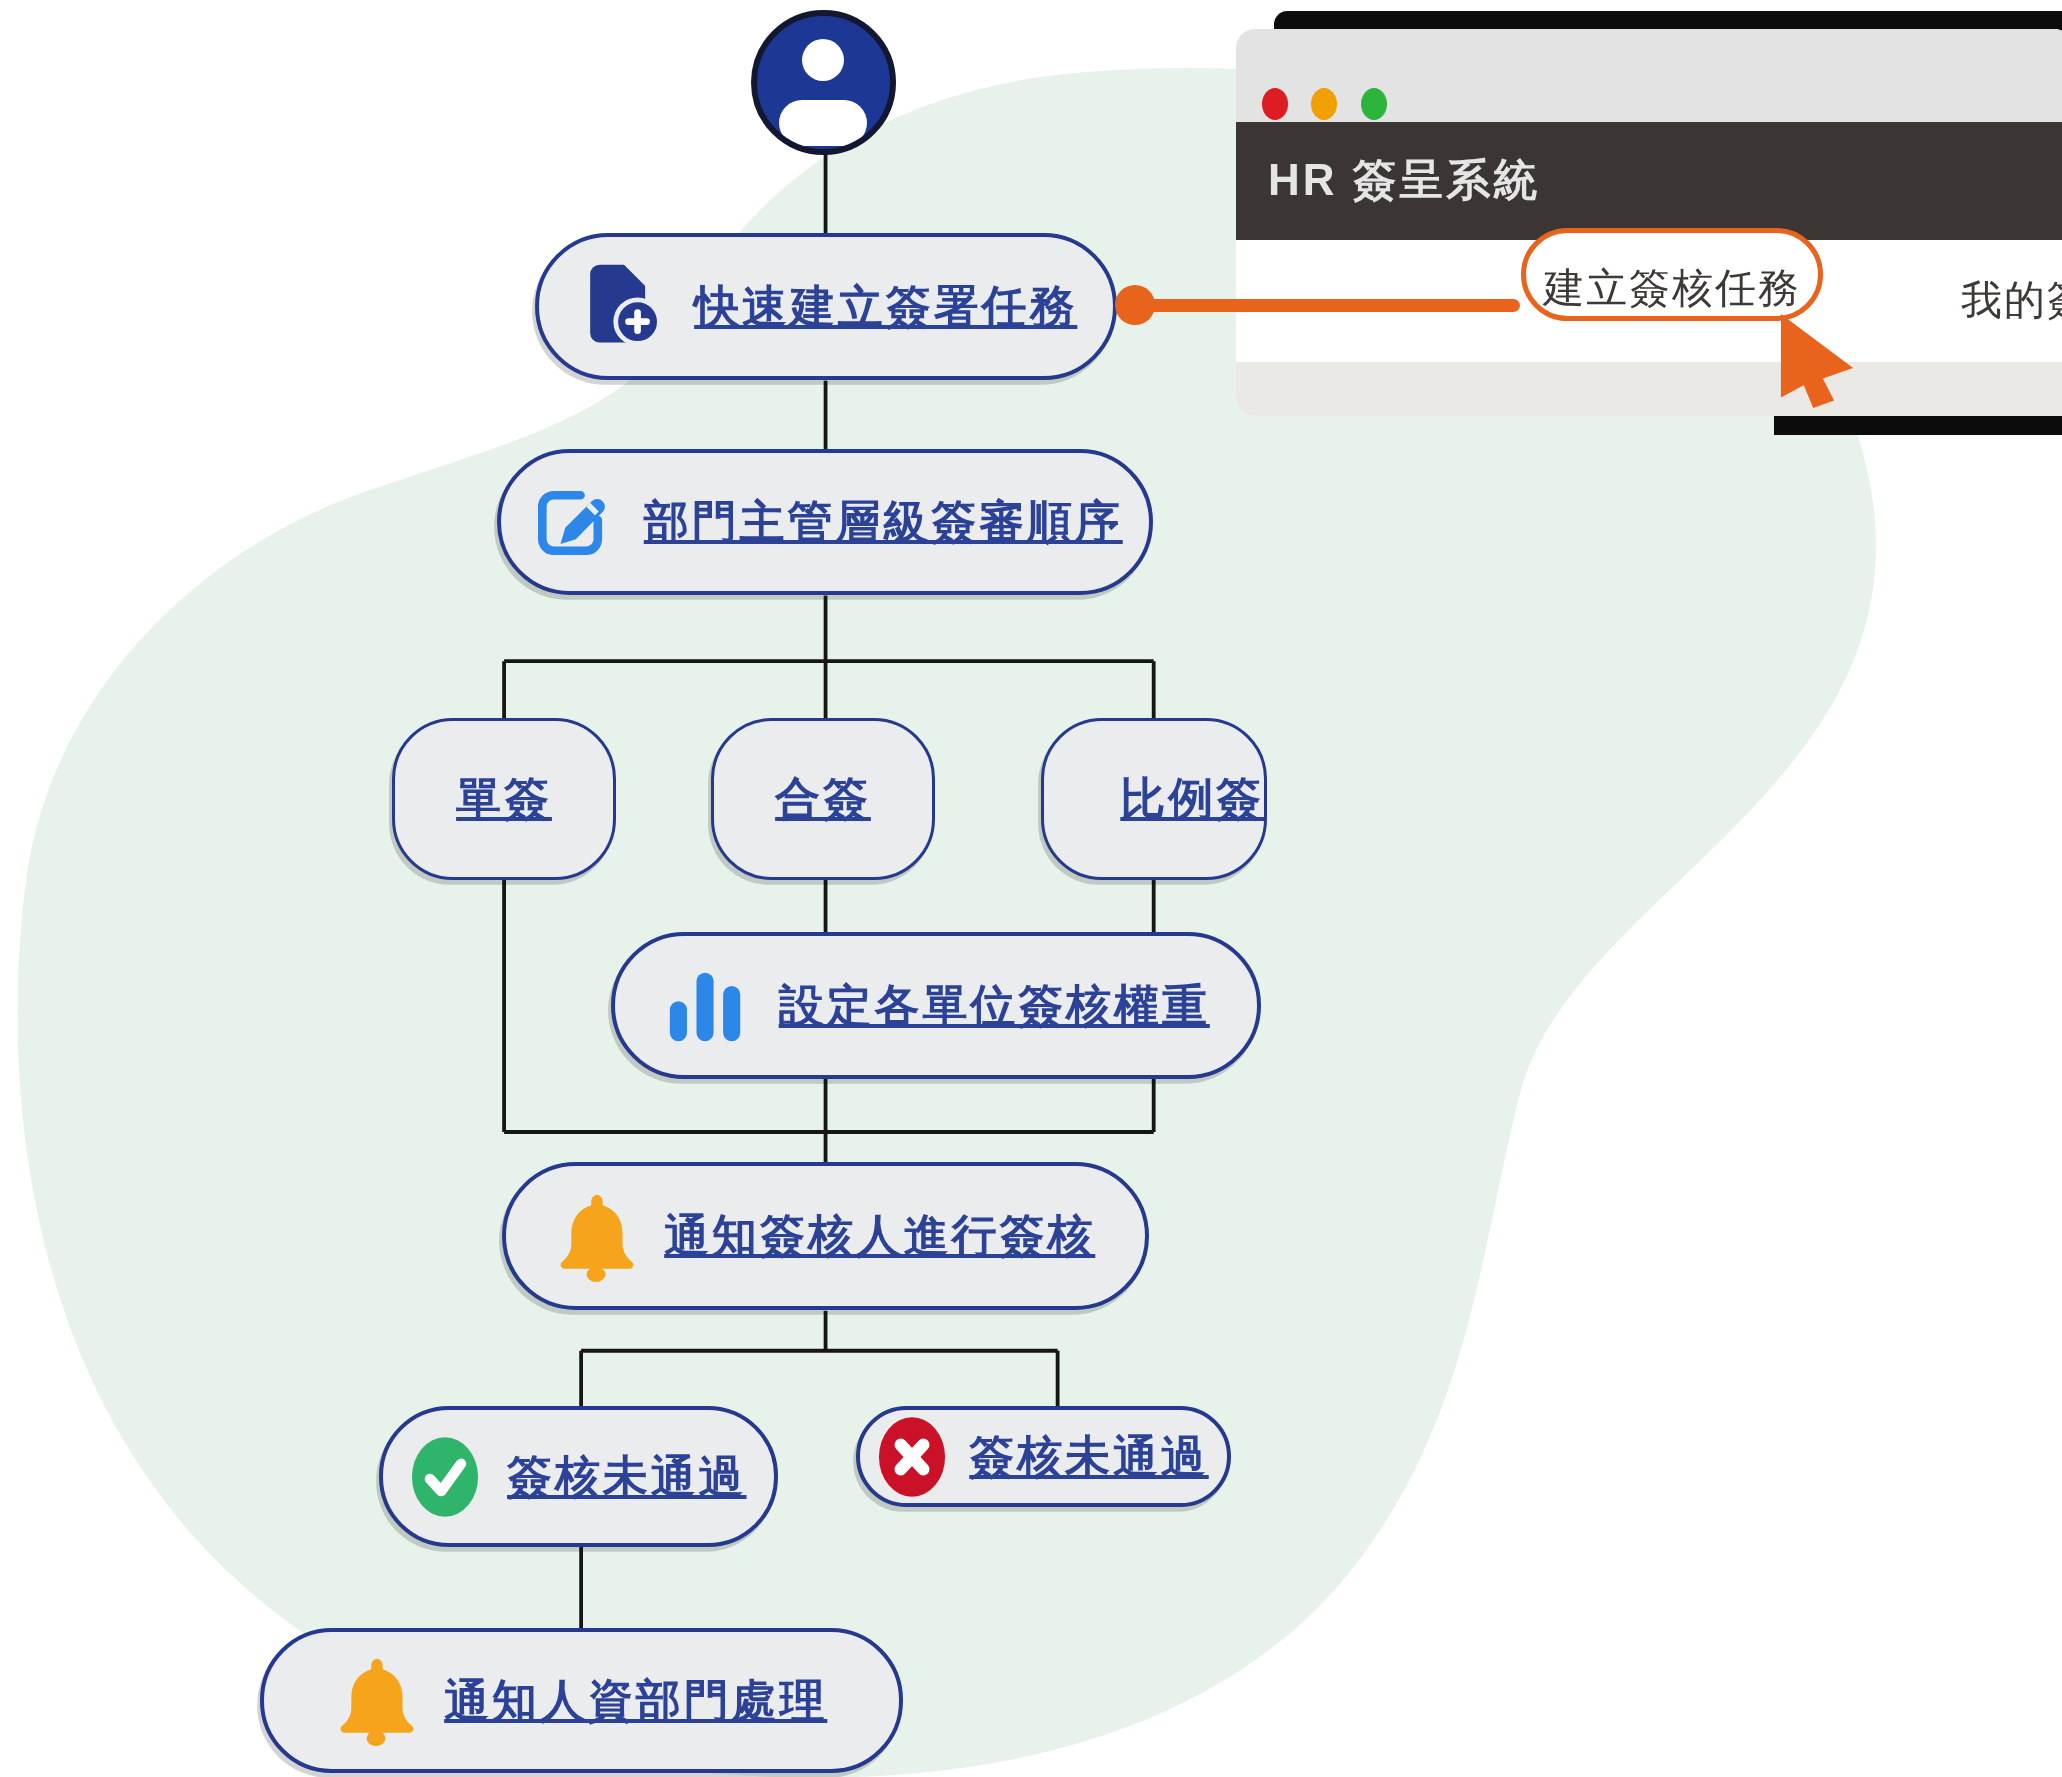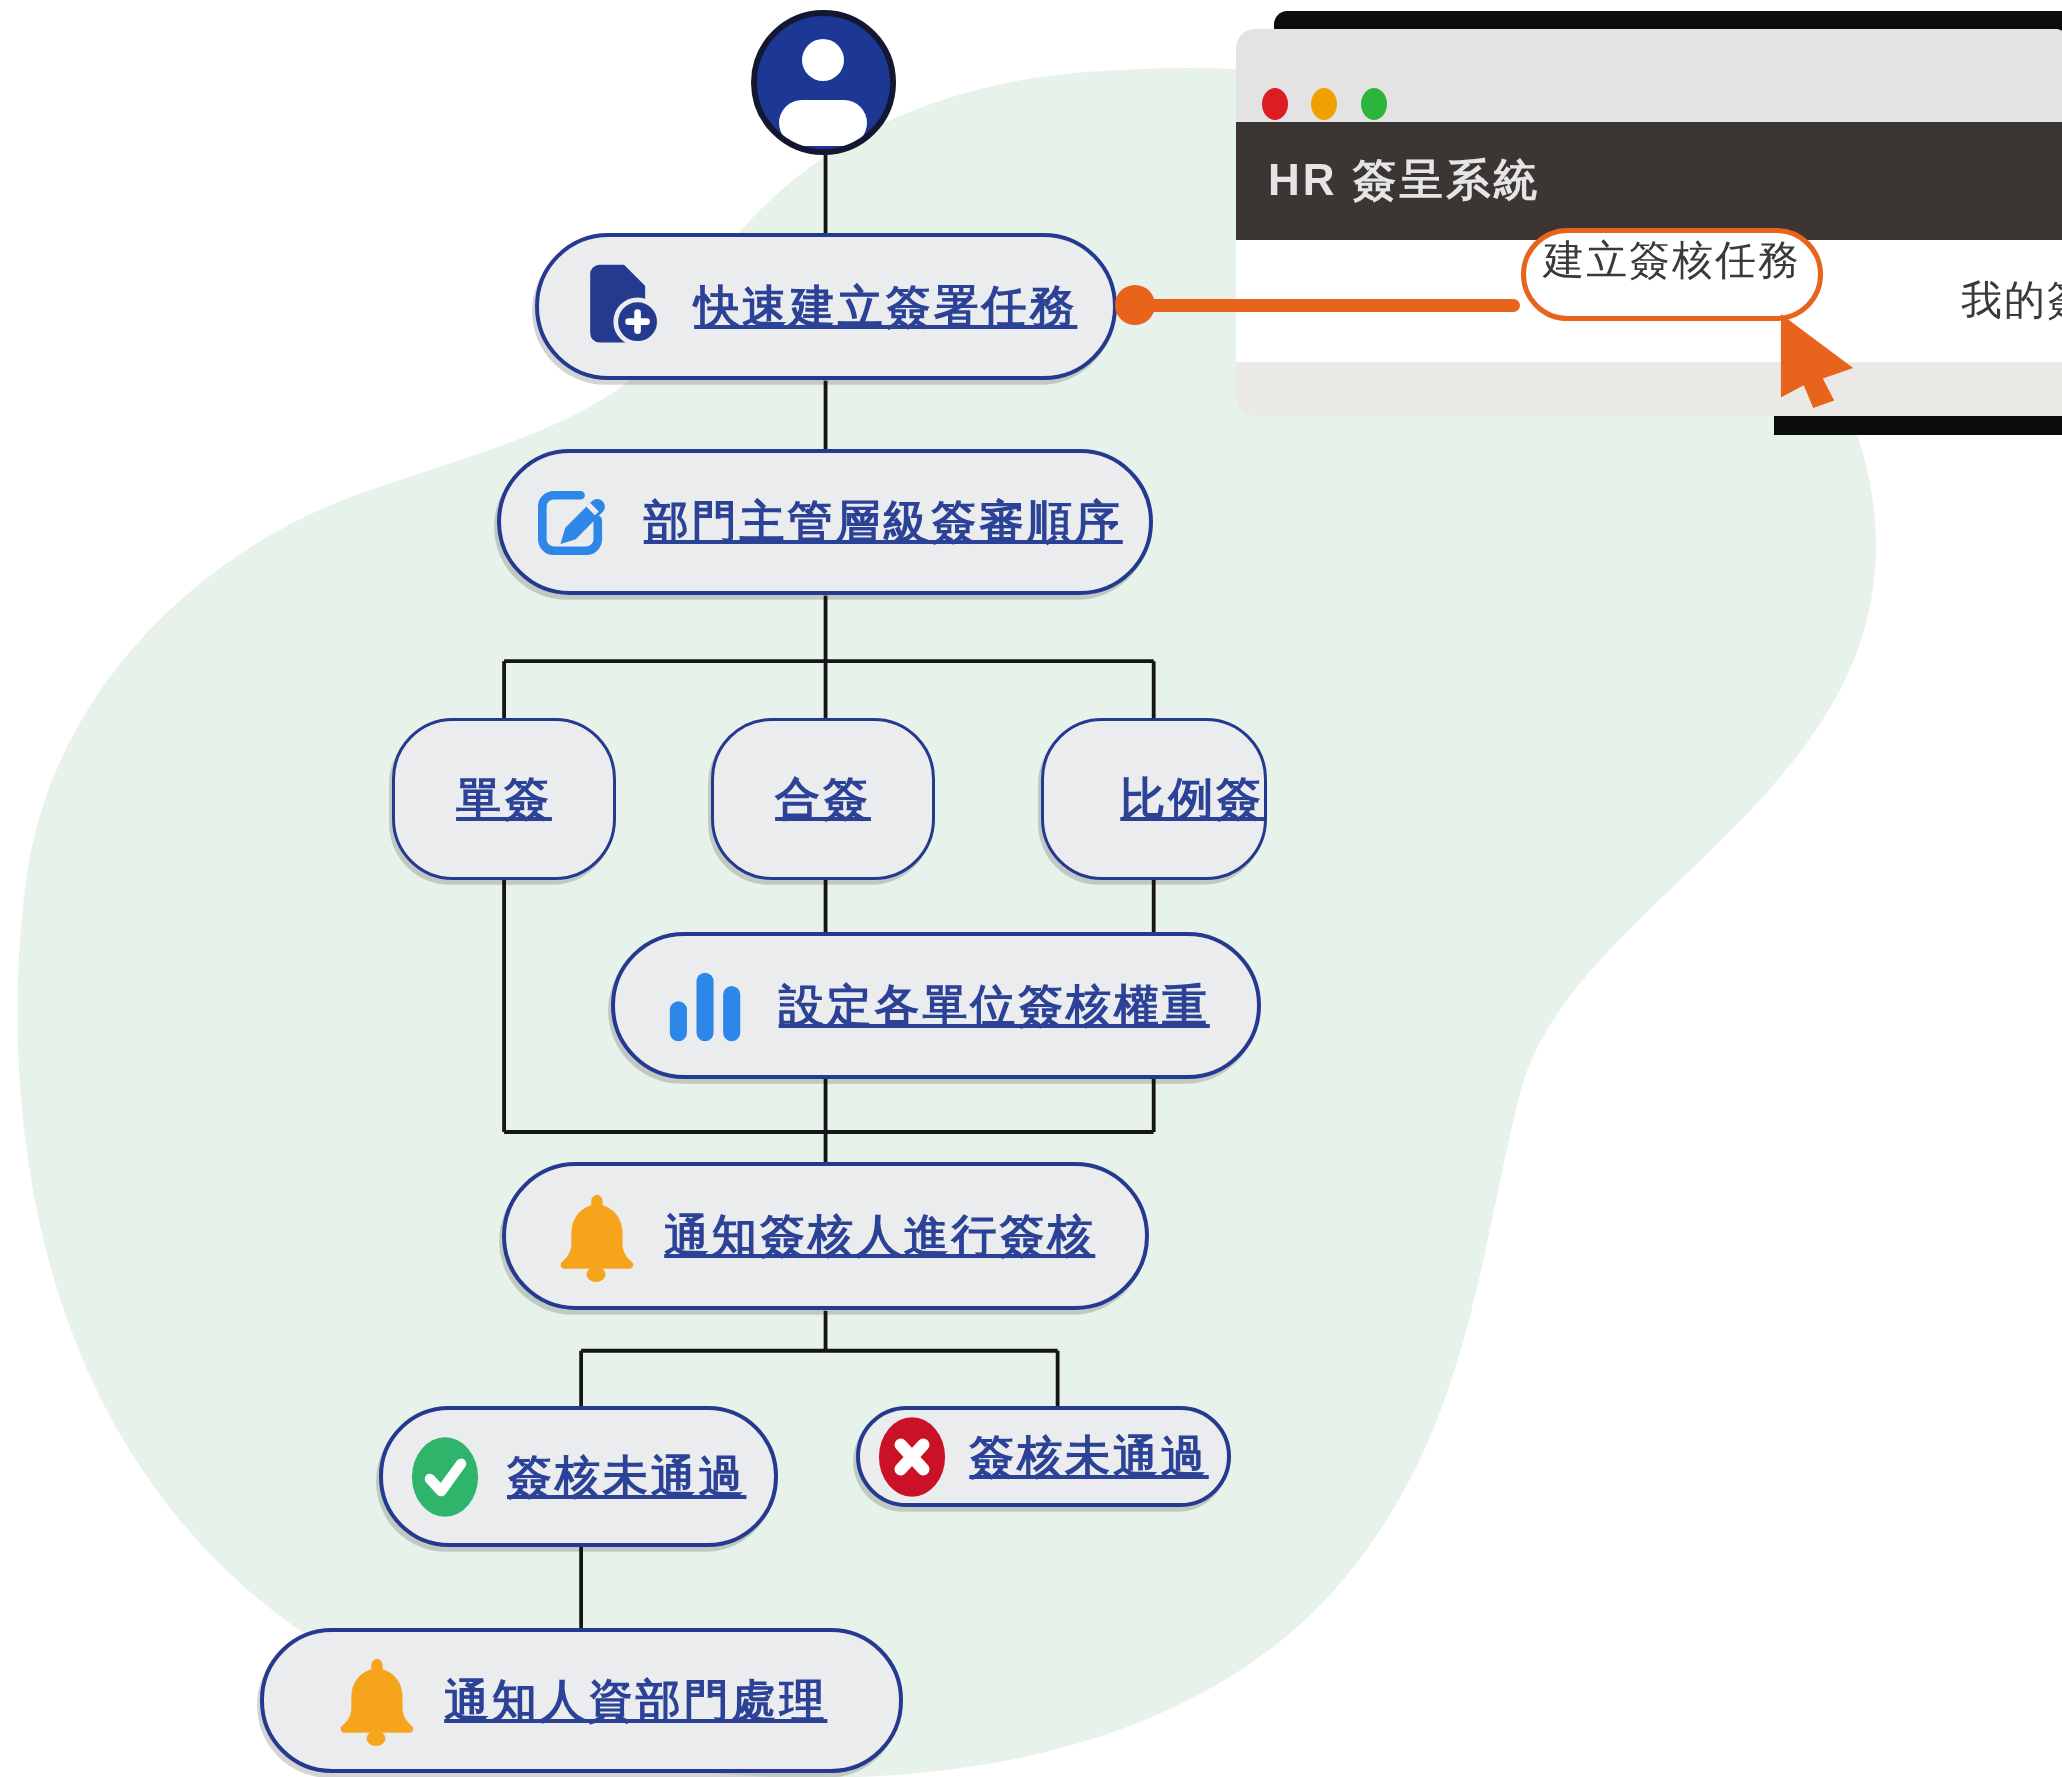--- a/index.html
+++ b/index.html
@@ -63,21 +63,21 @@
   #window .darkbar{
     height:118px;background:#3b3634;display:flex;align-items:center;
   }
   #window .darkbar .wtitle{
     color:#e5e5e5;font-weight:700;font-size:44px;letter-spacing:2.9px;padding-left:32px;white-space:nowrap;
   }
   #window .tabrow{position:relative;height:122px;background:#ffffff;}
   #tab-create{
     position:absolute;left:285px;top:-11.4px;width:302px;height:93px;
     border:5.7px solid #e8641c;border-radius:48px;background:#ffffff;
-    box-sizing:border-box;display:flex;align-items:flex-start;justify-content:center;
+    box-sizing:border-box;display:flex;align-items:flex-end;justify-content:center;
   }
   #tab-create .tab-label, #tab-mine .tab-label{
     color:#3d3936;font-size:41px;font-weight:400;letter-spacing:1.9px;white-space:nowrap;
   }
   #tab-mine{
     position:absolute;left:725px;top:0;height:122px;display:flex;align-items:center;
   }
   #window .footer{height:54px;background:#ebe9e6;}
 
   

